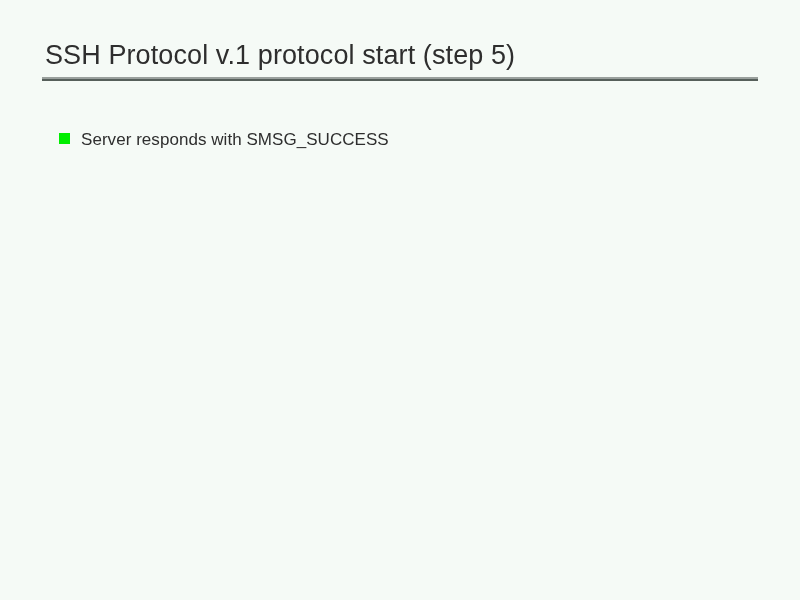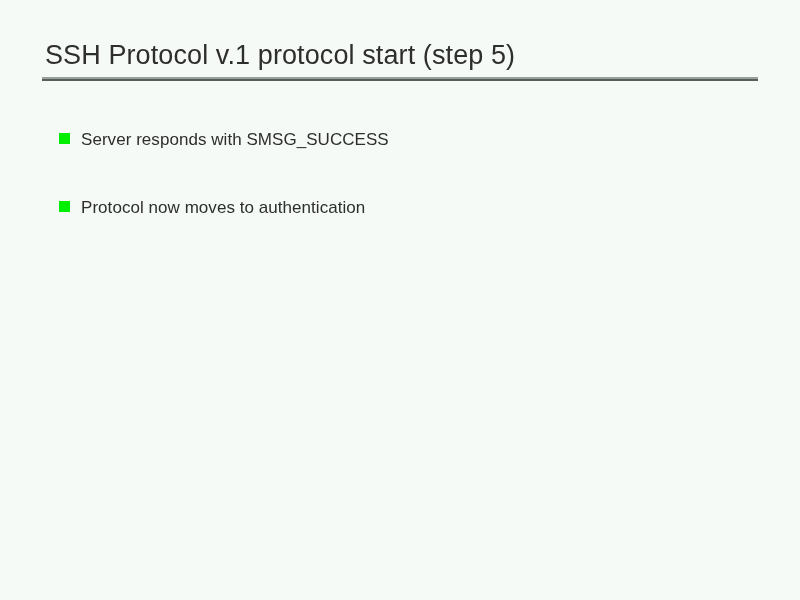--- a/index.html
+++ b/index.html
@@ -100,20 +100,16 @@
     <div class="rule-dark"></div>
   </div>
 
   <div class="bullet-list">
 
     <div class="bullet-item">
       <span class="bullet-marker"></span>
       <span class="bullet-text">Server responds with SMSG_SUCCESS</span>
     </div>
 
-    <div class="bullet-item">
-      <span class="bullet-marker"></span>
-      <span class="bullet-text">Protocol now moves to authentication</span>
-    </div>
 
   </div>
 
 </div>
 
 </body></html>

